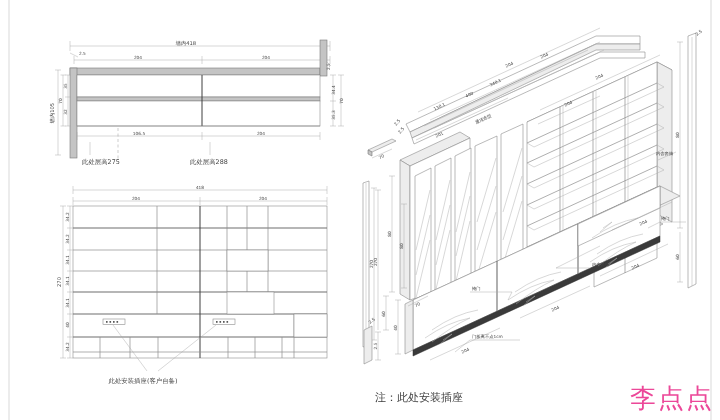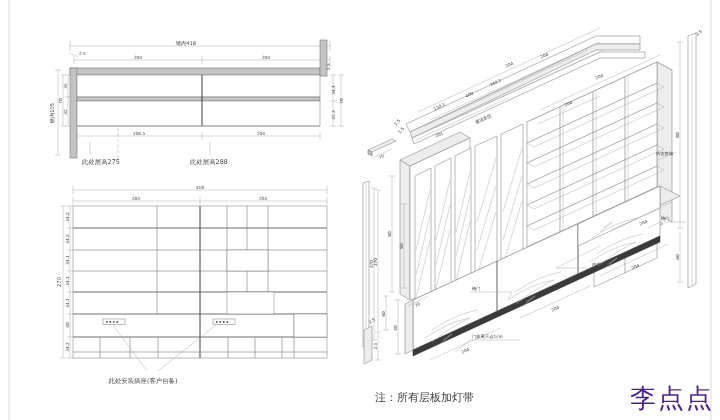--- a/index.html
+++ b/index.html
@@ -7,21 +7,21 @@
   body{
     width:720px;height:420px;overflow:hidden;position:relative;
     font-family:"DejaVu Sans","Liberation Sans",sans-serif;
     color:#4a4a4a;
   }
   #sheet{position:absolute;inset:0;width:720px;height:420px;}
   svg{display:block;}
   .watermark{
     position:absolute;right:6px;bottom:4px;
     font-size:26px;letter-spacing:2px;
-    color:#4c1d95;
+    color:#ec4899;
     font-family:"DejaVu Sans","Liberation Sans",sans-serif;
     user-select:none;white-space:nowrap;
   }
   .note-text{
     position:absolute;
     font-size:11px;color:#3c3c3c;white-space:nowrap;
   }
 </style>
 </head>
 <body>
@@ -444,17 +444,17 @@
       <line x1="677" y1="228" x2="683" y2="228" class="dim"></line>
       <text x="678.5" y="135" class="t t5" transform="rotate(-90,678.5,135)" text-anchor="middle">80</text>
       <line x1="680" y1="232" x2="680" y2="282" class="dim"></line>
       <line x1="677" y1="282" x2="683" y2="282" class="dim"></line>
       <text x="678.5" y="257" class="t t5" transform="rotate(-90,678.5,257)" text-anchor="middle">60</text>
     </g>
 
   </g>
 </svg>
 
-<div class="note-text" style="left:375px;top:390px;">注：所有层板加灯带</div>
+<div class="note-text" style="left:375px;top:390px;">注：此处安装插座</div>
 
 <div class="watermark">李点点</div>
 
 </div>
 
 </body></html>

